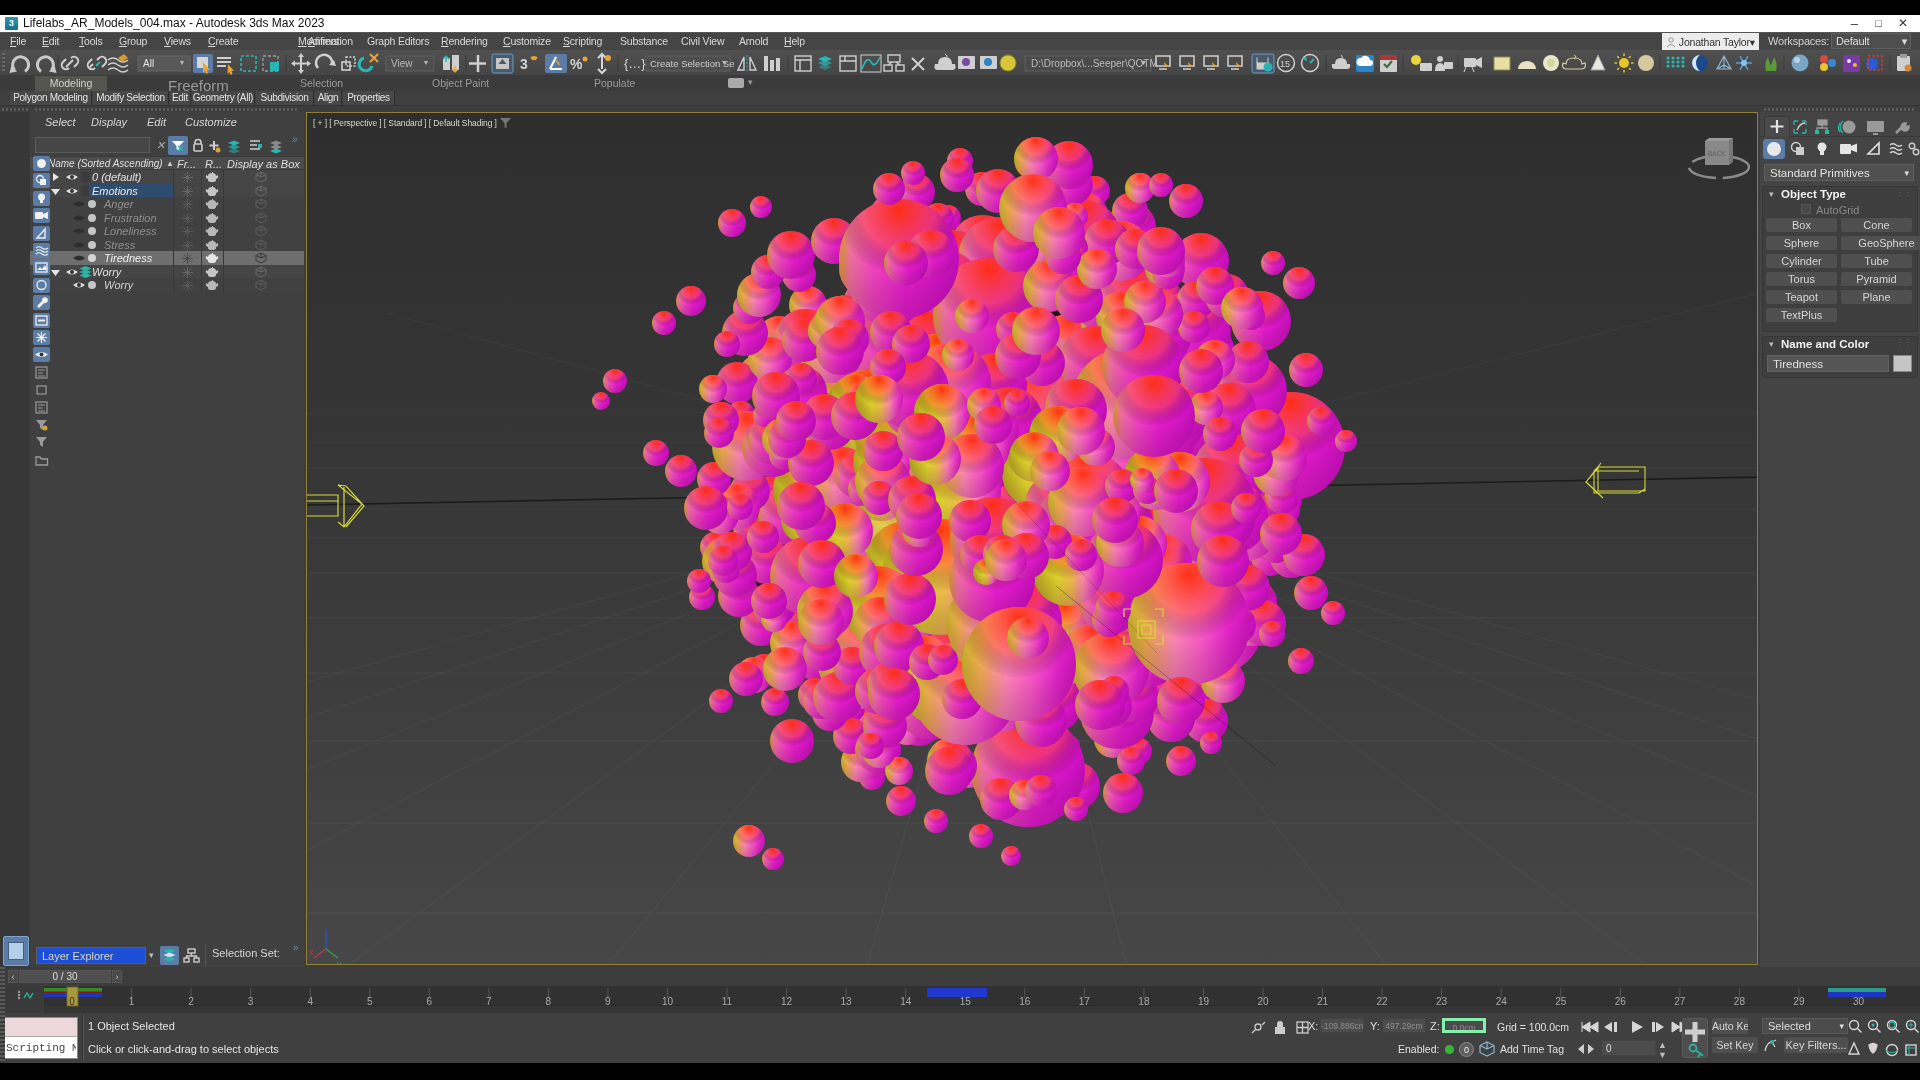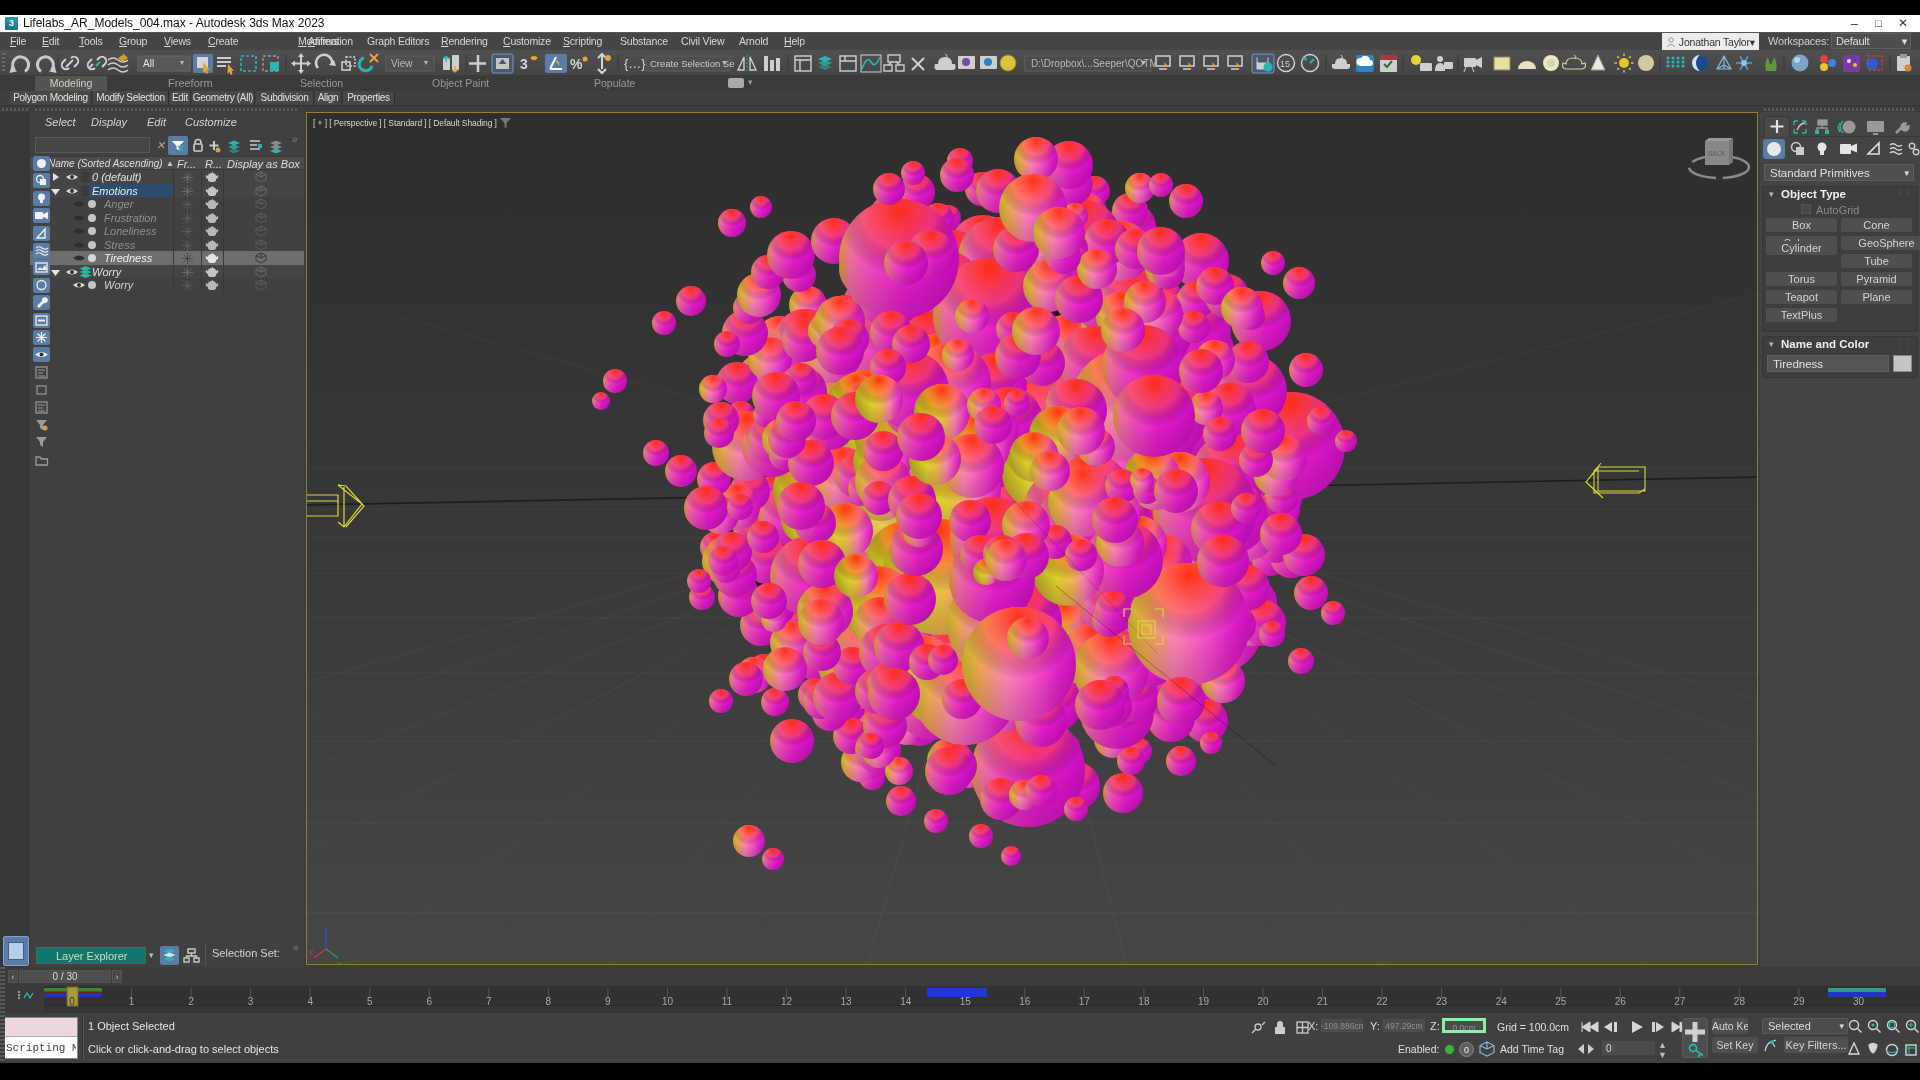--- a/index.html
+++ b/index.html
@@ -296,21 +296,21 @@
       <circle cx="1855" cy="15" r="2" fill="#e8c52a"></circle>
       <circle cx="1872" cy="14" r="6" fill="#2a5ad5"></circle>
       <rect x="1868" y="6" width="14" height="14" fill="none" stroke="#d53a3a" stroke-dasharray="2.5 1.8" stroke-width="1.4"></rect>
       <line x1="1890" y1="5" x2="1890" y2="21" stroke="#3a3a3a"></line>
       <rect x="1897" y="6" width="13" height="15" fill="#cfcfcf" rx="1"></rect>
       <rect x="1900" y="4" width="7" height="4" fill="#9a9a9a"></rect>
       <circle cx="1908" cy="18" r="3.5" fill="#d5893a"></circle>
     </svg>
 <div class="abs ribtabs">
       <span style="position:absolute;left:35px;top:0;width:72px;height:15px;background:#55554f;color:#cfcfcf;font-size:10.5px;text-align:center;line-height:15px;">Modeling</span>
-      <span style="position:absolute;left:168px;top:1px;color:#999;font-size:11px;">Freeform</span>
+      <span style="position:absolute;left:168px;top:1px;color:#999;font-size:15px;">Freeform</span>
       <span style="position:absolute;left:300px;top:1px;color:#999;font-size:10.5px;">Selection</span>
       <span style="position:absolute;left:432px;top:1px;color:#999;font-size:10.5px;">Object Paint</span>
       <span style="position:absolute;left:594px;top:1px;color:#999;font-size:10.5px;">Populate</span>
       <span style="position:absolute;left:728px;top:2px;width:16px;height:10px;background:#aaa;border-radius:2px;"></span>
       <span style="position:absolute;left:748px;top:1px;color:#999;font-size:9px;">▾</span>
     </div>
 <div class="abs rib2">
       <span style="left:10px;width:82px;padding:0;text-align:center;">Polygon Modeling</span>
       <span style="left:93px;width:76px;padding:0;text-align:center;">Modify Selection</span>
       <span style="left:170px;width:21px;padding:0;text-align:center;">Edit</span>
@@ -684,21 +684,21 @@
       <div style="position:absolute;left:3px;top:322px;width:17px;height:15px;background:transparent;border-radius:2px;"></div>
       <svg style="position:absolute;left:3px;top:322px;" width="17" height="15" viewBox="0 0 17 15">
         <path d="M3 3 h11 l-4 5 v5 l-3 -2 v-3 z" fill="#9a9a9a"></path>
       </svg>
       <div style="position:absolute;left:3px;top:340px;width:17px;height:15px;background:transparent;border-radius:2px;"></div>
       <svg style="position:absolute;left:3px;top:340px;" width="17" height="15" viewBox="0 0 17 15">
         <path d="M3 5 h4 l1.5 2 h6 v6 h-11.5 z" fill="none" stroke="#9a9a9a" stroke-width="1.3"></path>
       </svg>
     </div>
 <div class="abs" style="left:30px;top:936px;width:274px;height:31px;background:#404040;">
-      <div style="position:absolute;left:6px;top:11px;width:110px;height:17px;background:#0f766e;border:1px solid #5e5e5e;color:#d8d8b5;font-size:11px;line-height:16px;padding-left:19px;">Layer Explorer</div>
+      <div style="position:absolute;left:6px;top:11px;width:110px;height:17px;background:#1d4ed8;border:1px solid #5e5e5e;color:#d8d8b5;font-size:11px;line-height:16px;padding-left:5px;">Layer Explorer</div>
       <span style="position:absolute;left:119px;top:14px;color:#bbb;font-size:9px;">▾</span>
       <div style="position:absolute;left:130px;top:10px;width:19px;height:19px;background:#5a7ca6;border-radius:2px;"></div>
       <svg style="position:absolute;left:130px;top:10px;" width="19" height="19">
         <g fill="#2ab5b5">
           <path d="M9.5 2.5 l6 2.5 -6 2.5 -6 -2.5 z"></path>
           <path d="M9.5 6.5 l6 2.5 -6 2.5 -6 -2.5 z" fill="#cfe5f5"></path>
           <path d="M9.5 10.5 l6 2.5 -6 2.5 -6 -2.5 z"></path>
         </g>
       </svg>
       <svg style="position:absolute;left:152px;top:10px;" width="19" height="19">
@@ -2231,21 +2231,21 @@
         <span style="position:absolute;left:6px;top:2px;color:#bbb;font-size:9px;">▾</span>
         <span style="position:absolute;left:18px;top:1px;color:#f0f0f0;font-size:11.5px;font-weight:bold;">Object Type</span>
         <span style="position:absolute;right:5px;top:1px;color:#666;font-size:8px;">⋮⋮</span>
         <div style="position:absolute;left:38px;top:17px;width:10px;height:10px;background:#494949;border:1px solid #555;"></div>
         <span style="position:absolute;left:53px;top:17px;color:#8a8a8a;font-size:11px;">AutoGrid</span>
       </div>
       <div class="btn" style="left:6px;top:106px;width:71px;height:14px;line-height:14px;">Box</div>
       <div class="btn" style="left:81px;top:106px;width:71px;height:14px;line-height:14px;">Cone</div>
       <div class="btn" style="left:6px;top:124px;width:71px;height:14px;line-height:14px;">Sphere</div>
       <div class="btn" style="left:81px;top:124px;width:91px;height:14px;line-height:14px;">GeoSphere</div>
-      <div class="btn" style="left:6px;top:129px;width:71px;height:14px;line-height:14px;">Cylinder</div>
+      <div class="btn" style="left:6px;top:142px;width:71px;height:14px;line-height:14px;">Cylinder</div>
       <div class="btn" style="left:81px;top:142px;width:71px;height:14px;line-height:14px;">Tube</div>
       <div class="btn" style="left:6px;top:160px;width:71px;height:14px;line-height:14px;">Torus</div>
       <div class="btn" style="left:81px;top:160px;width:71px;height:14px;line-height:14px;">Pyramid</div>
       <div class="btn" style="left:6px;top:178px;width:71px;height:14px;line-height:14px;">Teapot</div>
       <div class="btn" style="left:81px;top:178px;width:71px;height:14px;line-height:14px;">Plane</div>
       <div class="btn" style="left:6px;top:196px;width:71px;height:14px;line-height:14px;">TextPlus</div>
       <div style="position:absolute;left:2px;top:224px;width:156px;height:42px;background:#3e3e3e;border:1px solid #363636;border-radius:2px;">
         <span style="position:absolute;left:6px;top:2px;color:#bbb;font-size:9px;">▾</span>
         <span style="position:absolute;left:18px;top:1px;color:#f0f0f0;font-size:11.5px;font-weight:bold;">Name and Color</span>
         <span style="position:absolute;right:5px;top:1px;color:#666;font-size:8px;">⋮⋮</span>

